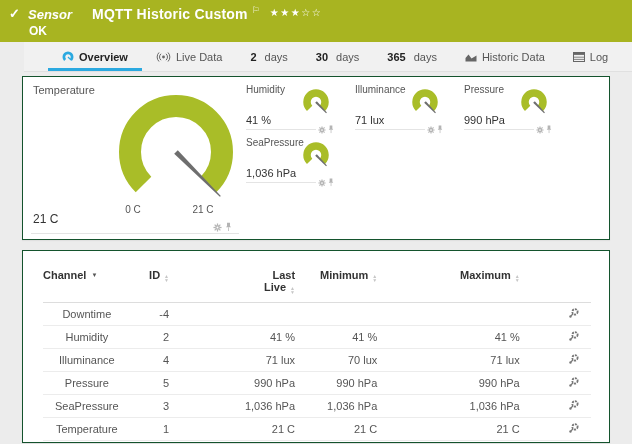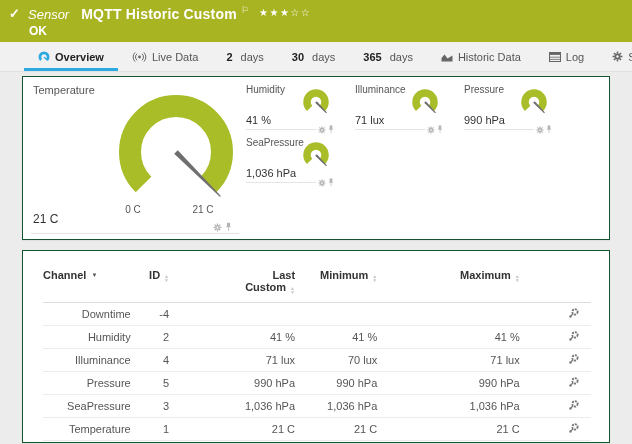--- a/index.html
+++ b/index.html
@@ -8,28 +8,28 @@
     width:632px; height:444px; overflow:hidden;
     background:#ececec;
     font-family:"Liberation Sans", sans-serif;
     -webkit-font-smoothing:antialiased;
   }
 
   
   .topbar { position:relative; height:42px; background:#a8b421; color:#fff; }
   .check-icon { position:absolute; left:9px; top:6px; font-size:13px; font-weight:bold; }
   .titlerow { position:absolute; left:28px; top:5px; white-space:nowrap; }
-  .kind { font-style:italic; font-size:13px; margin-right:12px; }
+  .kind { font-style:italic; font-size:13px; margin-right:20px;font-weight:bold; }
   .sensor-title { font-weight:bold; font-size:14px; letter-spacing:.2px; }
   .flag { font-size:9px; vertical-align:super; margin-left:4px; opacity:.9; }
   .stars { font-size:10px; margin-left:10px; letter-spacing:1.5px; position:relative; top:-3px; }
   .statusline { position:absolute; left:29px; top:24px; font-size:12px; font-weight:bold; }
 
   
-  .tabbar { height:30px; background:#f1f1f1; border-bottom:1px solid #e0e0e0; display:flex; padding-left:24px; }
+  .tabbar { height:30px; background:#f1f1f1; border-bottom:1px solid #e0e0e0; display:flex; padding-left:24px;margin-left:24px; }
   .tab { display:flex; align-items:center; gap:5px; padding:0 14px; font-size:11px; color:#555; cursor:pointer; white-space:nowrap; }
   .tab b { color:#222; margin-right:3px; font-weight:bold; }
   .tab.active { font-weight:bold; color:#222; box-shadow:inset 0 -3px 0 #2ba9e0; }
   .ticon { display:inline-flex; line-height:0; }
 
   
   main { padding:4px 22px 0; }
   .panel { background:#fff; border:1px solid #14532d; box-shadow:0 1px 1px rgba(0,0,0,.05); }
   .gauges-panel { position:relative; height:164px; margin-bottom:10px; }
   .table-panel { height:193px; overflow:hidden; }
@@ -52,21 +52,21 @@
   #mini-humidity { left:223px; top:7px; }
   #mini-illuminance { left:332px; top:7px; }
   #mini-pressure { left:441px; top:7px; }
   #mini-seapressure { left:223px; top:60px; }
 
   
   .table-panel table { width:548px; margin:14px 20px 0; border-collapse:collapse; table-layout:fixed; font-size:11px; }
   th { font-weight:bold; color:#333; text-align:right; vertical-align:top; padding:4px 0 8px; border-bottom:1px solid #ddd; cursor:pointer; }
   th.ch { text-align:left; }
   td { color:#555; height:23px; border-bottom:1px solid #ececec; text-align:right; padding:0; }
-  td.ch { text-align:right; }
+  td.ch { text-align:center; }
   th.ico, td.ico { text-align:right; padding-right:12px; }
   .sort { display:inline-flex; flex-direction:column; margin-left:4px; vertical-align:1px; }
   .sort i { font-style:normal; font-size:5px; color:#c6c6c6; line-height:4px; }
   .caret { font-size:6px; color:#555; margin-left:5px; vertical-align:2px; }
 
   .hidden-defs { position:absolute; width:0; height:0; overflow:hidden; }
 </style>
 </head>
 <body>
 
@@ -278,21 +278,21 @@
               <span>Channel</span><span class="caret">▼</span>
             </th>
             <th>
               <span>ID</span><span class="sort">
                   <i>▲</i>
                   <i>▼</i>
                 </span>
             </th>
             <th>
               <span>Last</span><br>
-              <span>Custom</span><span class="sort">
+              <span>Live</span><span class="sort">
                   <i>▲</i>
                   <i>▼</i>
                 </span>
             </th>
             <th>
               <span>Minimum</span><span class="sort">
                   <i>▲</i>
                   <i>▼</i>
                 </span>
             </th>

